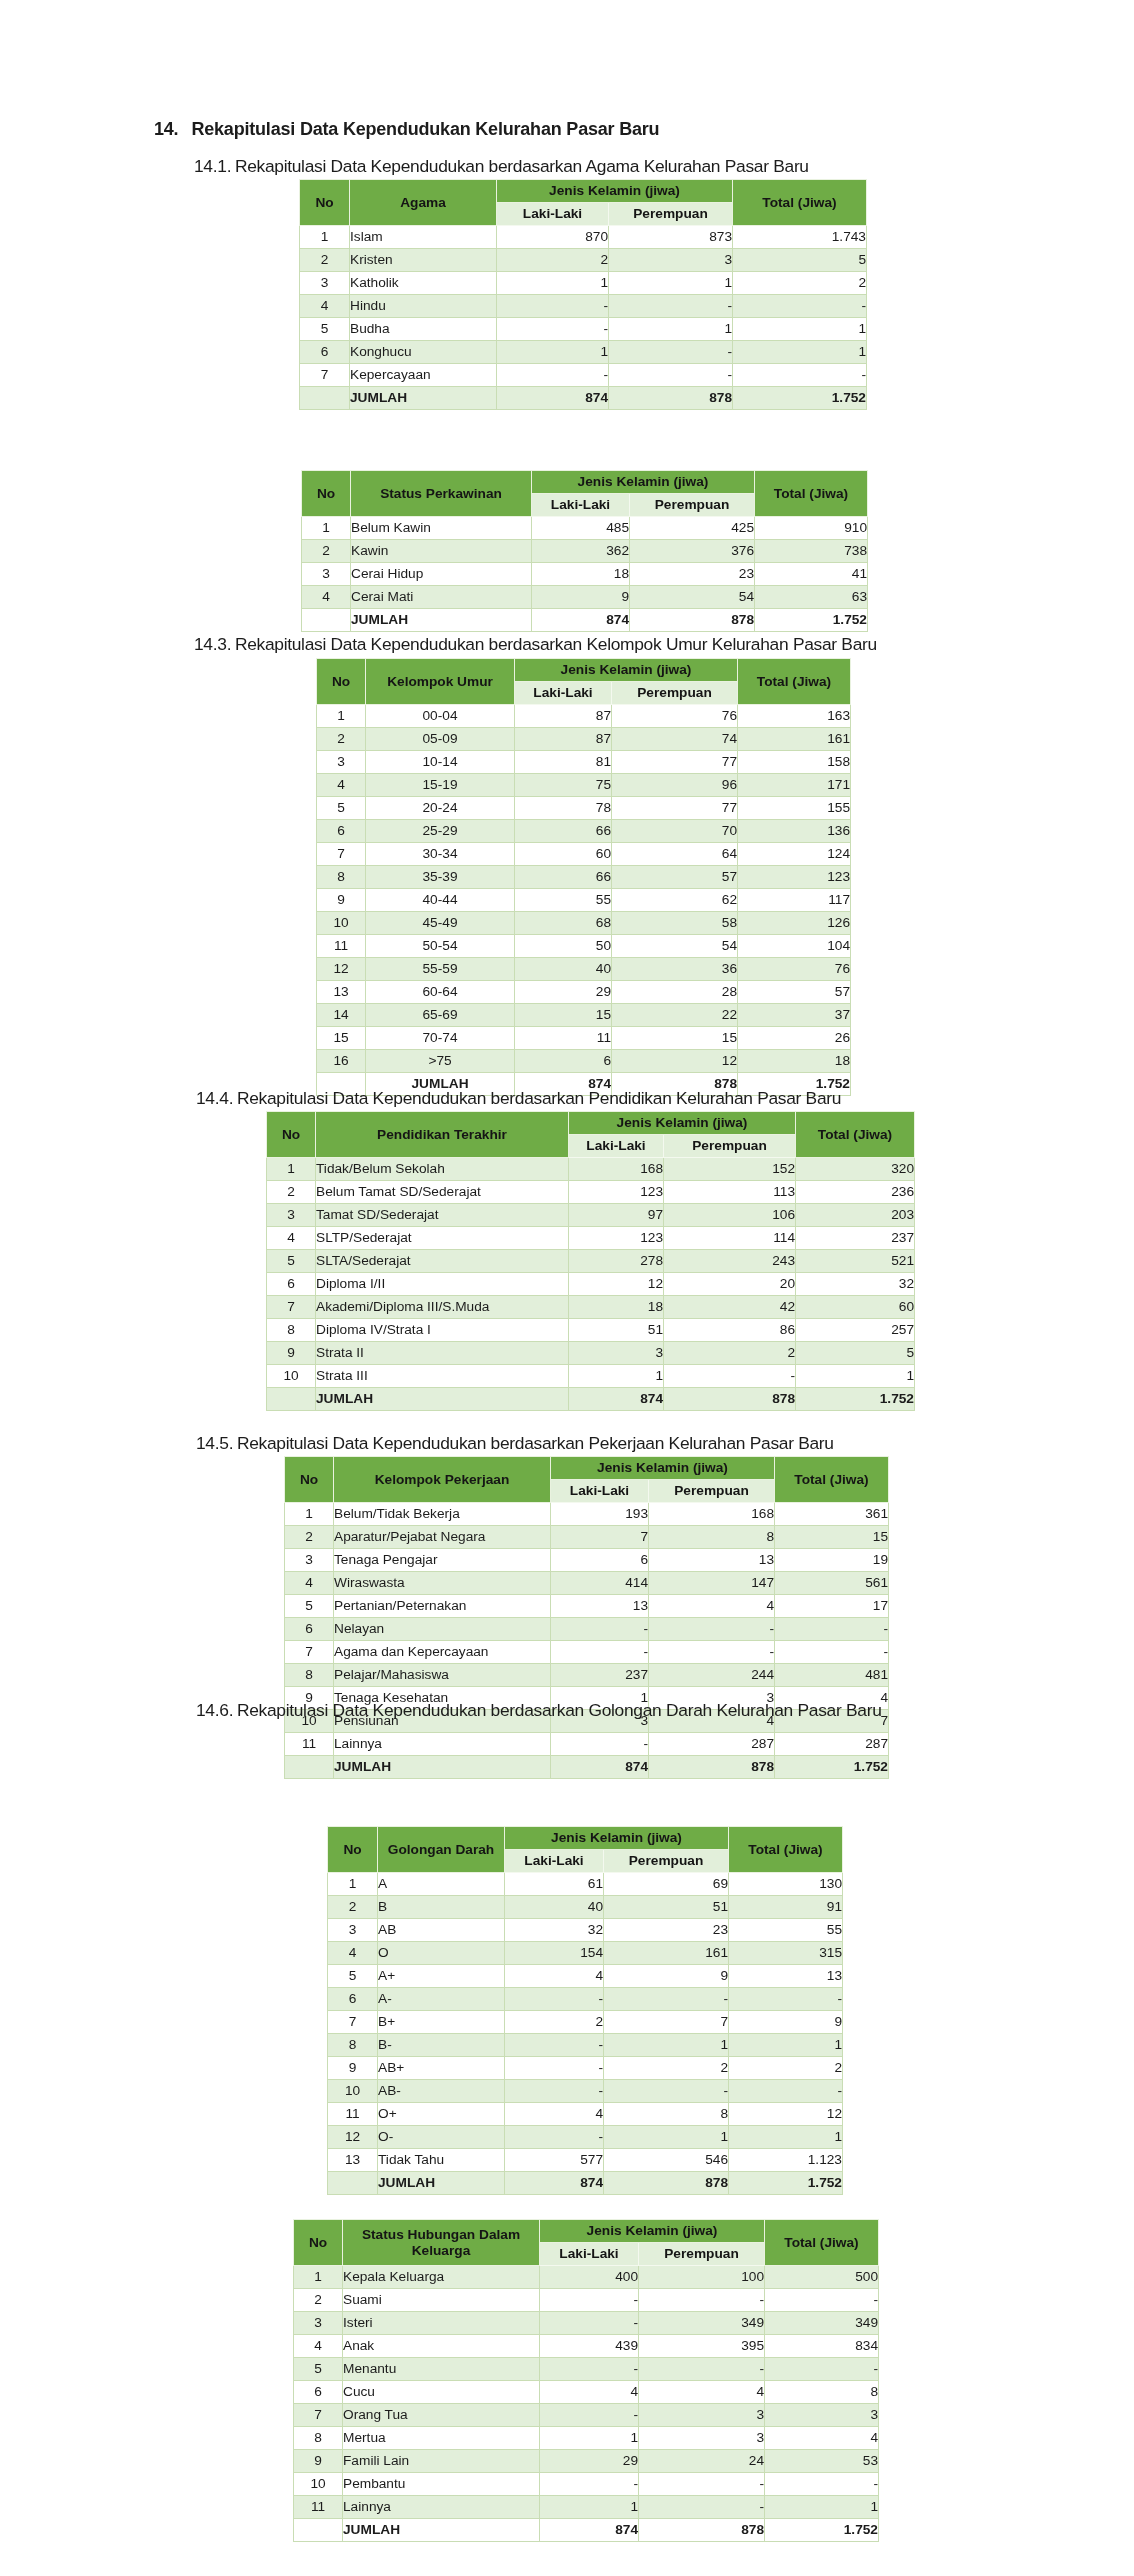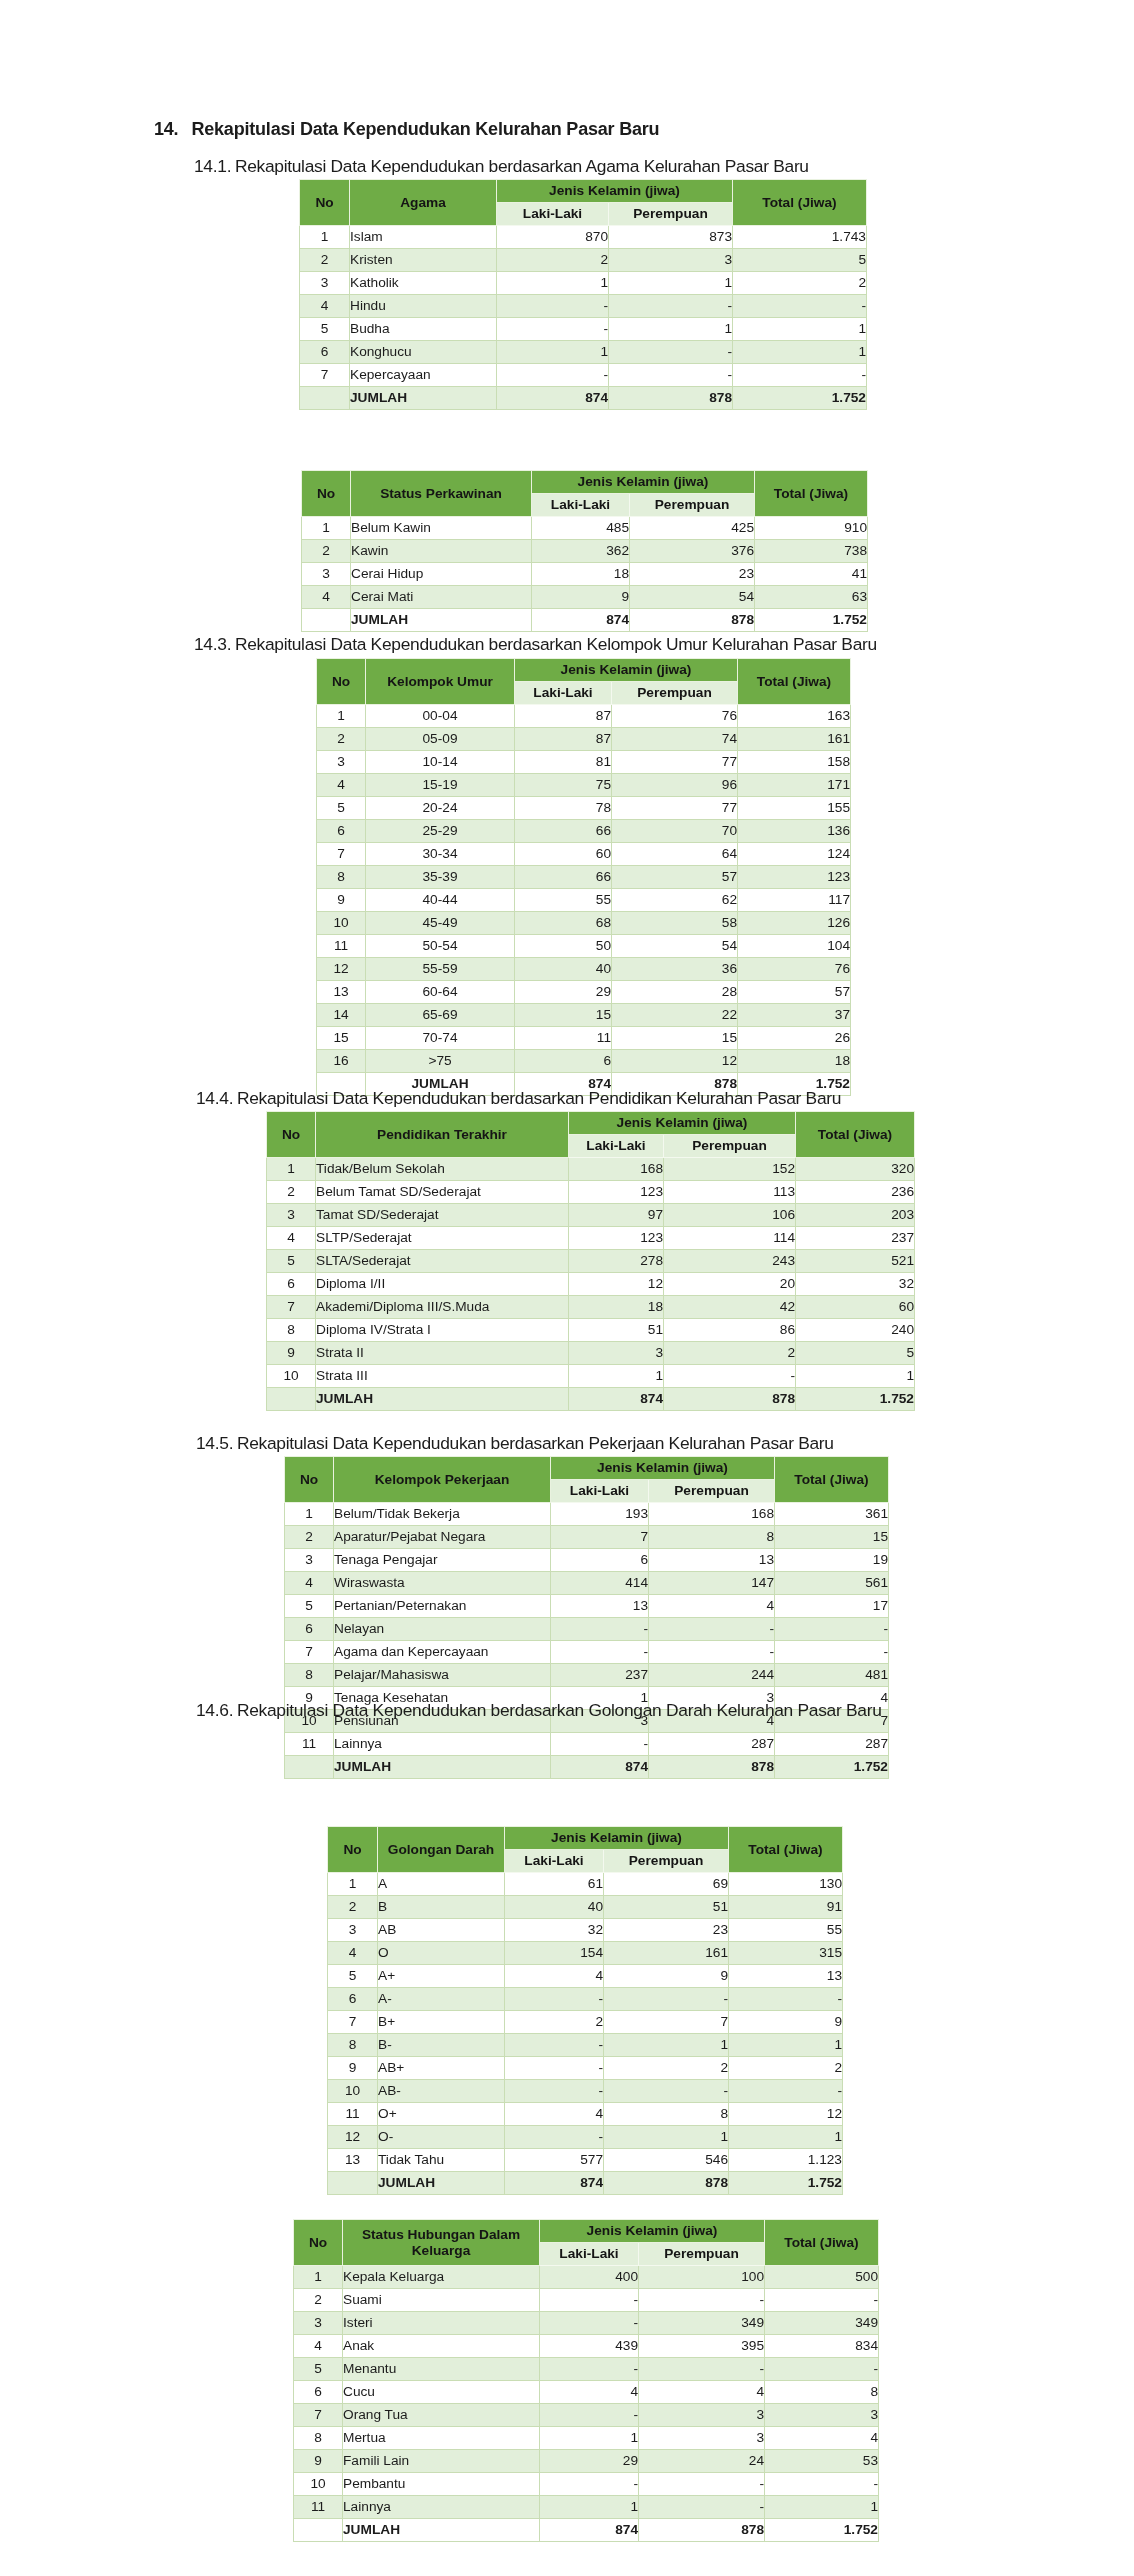--- a/index.html
+++ b/index.html
@@ -427,21 +427,21 @@
           <td class="cell-cat">Akademi/Diploma III/S.Muda</td>
           <td class="cell-num">18</td>
           <td class="cell-num">42</td>
           <td class="cell-num">60</td>
         </tr>
         <tr class="band-white">
           <td class="cell-no">8</td>
           <td class="cell-cat">Diploma IV/Strata I</td>
           <td class="cell-num">51</td>
           <td class="cell-num">86</td>
-          <td class="cell-num">240</td>
+          <td class="cell-num">257</td>
         </tr>
         <tr class="band-green">
           <td class="cell-no">9</td>
           <td class="cell-cat">Strata II</td>
           <td class="cell-num">3</td>
           <td class="cell-num">2</td>
           <td class="cell-num">5</td>
         </tr>
         <tr class="band-white">
           <td class="cell-no">10</td>

